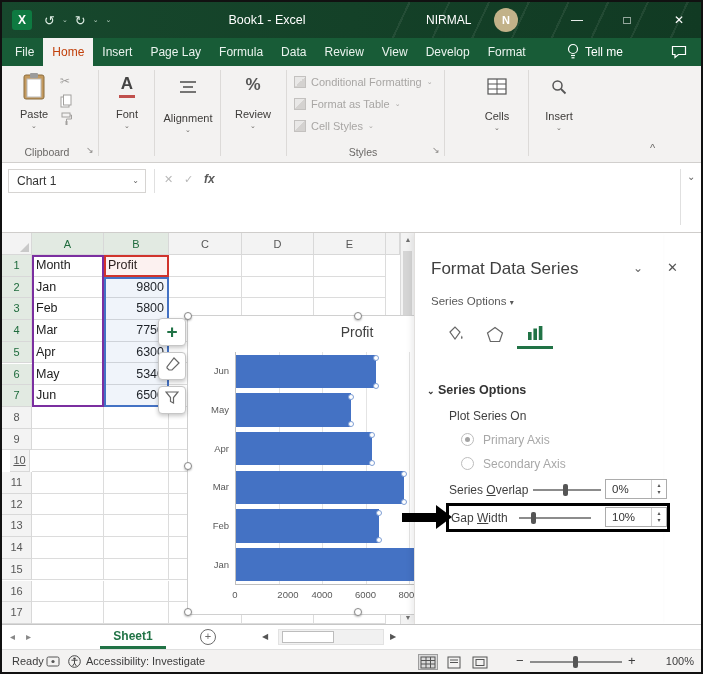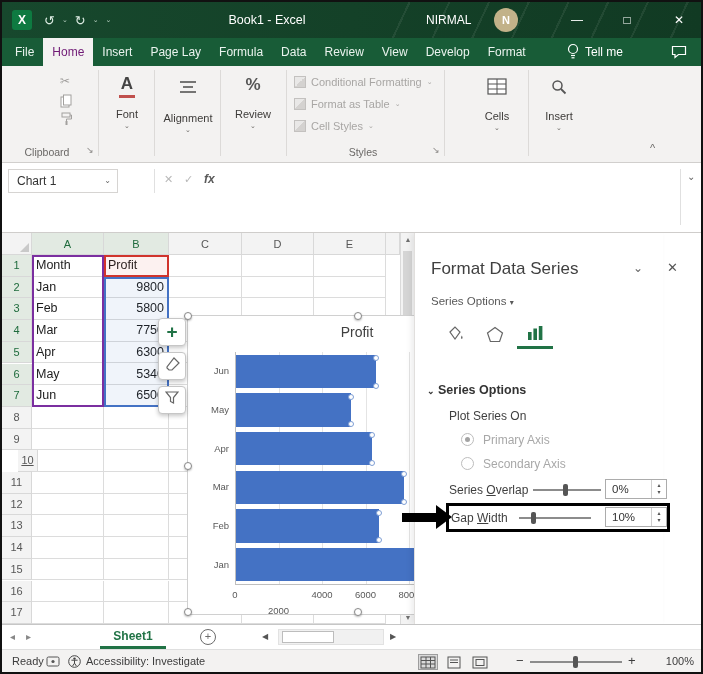--- a/index.html
+++ b/index.html
@@ -12,38 +12,38 @@
   .excel-logo{width:20px;height:20px;background:#0e7a41;border-radius:3px;color:#fff;font-weight:bold;font-size:12px;text-align:center;line-height:20px}
   .qat{display:flex;align-items:center;gap:7px;height:36px;color:#dcebe2;font-size:13px}
   .qat .caret{font-size:7px;color:#b9d2c4}
   .tb-title{color:#fff;font-size:12.5px;line-height:36px;text-align:center;white-space:nowrap}
   .tb-user{color:#fff;font-size:12px;line-height:36px}
   .avatar{width:24px;height:24px;border-radius:50%;background:#c2b289;color:#fff;font-size:11px;font-weight:bold;text-align:center;line-height:24px}
   .winbtn{width:34px;height:36px;color:#fff;text-align:center;line-height:36px;font-size:12px}
   
   .tabsrow{left:0;top:36px;width:699px;height:28px;background:#185c37;display:flex;align-items:flex-end;padding-left:4px}
   .rtab{color:#eaf3ee;font-size:12px;height:28px;line-height:28px;padding:0 9px;white-space:nowrap}
-  .rtab.active{background:#f3f2f1;color:#701a75}
+  .rtab.active{background:#f3f2f1;color:#c2410c}
   .rtab.ctx{border-left:1px solid rgba(255,255,255,.35)}
   .tellme{position:absolute;right:78px;top:0;height:28px;display:flex;align-items:center;gap:5px;color:#fff;font-size:12px}
   .commentbtn{position:absolute;right:14px;top:7px}
   
   .ribbon{left:0;top:64px;width:699px;height:97px;background:#f3f2f1;border-bottom:1px solid #d1cfcd}
   .vline{width:1px;background:#dcdad8;top:4px;height:86px}
   .grplabel{font-size:10.5px;color:#6a6866;text-align:center}
   .launcher{font-size:9px;color:#8a8886}
   .bigbtn{display:flex;flex-direction:column;align-items:center}
   .bigbtn .lbl{font-size:11px;color:#3d3b39;margin-top:4px}
   .bigbtn .cv{font-size:7px;color:#6a6866;margin-top:2px}
   .styleitem{display:flex;align-items:center;gap:5px;font-size:11px;color:#a8a6a4;white-space:nowrap}
   .styleicon{width:12px;height:12px;border:1px solid #c3c1bf;background:linear-gradient(135deg,#e9e8e7 50%,#d4d2d0 50%)}
   .collapse{font-size:11px;color:#6a6866}
   
   .fbar{left:0;top:161px;width:699px;height:70px;background:#fff;border-bottom:1px solid #cfcdcb}
-  .namebox{left:6px;top:6px;width:110px;height:24px;border:1px solid #d6d4d2;font-size:12px;color:#333;line-height:22px;padding-left:8px}
+  .namebox{left:6px;top:6px;width:138px;height:24px;border:1px solid #d6d4d2;font-size:12px;color:#333;line-height:22px;padding-left:8px}
   .fxtxt{font-style:italic;font-weight:bold;color:#5a5a5a;font-size:12px}
   .formulatxt{font-size:13px;color:#333;line-height:24px;word-break:break-all;width:368px}
   
   .main{left:0;top:231px;width:699px;height:391px;background:#fff;overflow:hidden}
   .corner{left:0;top:0;width:30px;height:22px;background:#f3f3f3;border-right:1px solid #d8d8d8;border-bottom:1px solid #d8d8d8}
   .corner:after{content:"";position:absolute;right:2px;bottom:2px;border-left:9px solid transparent;border-bottom:9px solid #c9c9c9}
   .col-header,.row-header{position:absolute;background:#f3f3f3;border-right:1px solid #d8d8d8;border-bottom:1px solid #d8d8d8;font-size:11px;color:#565656;text-align:center}
   .col-header{line-height:22px}
   .col-header.hl,.row-header.hl{background:#e2eae2;color:#1e6b3c}
   .cell{position:absolute;border-right:1px solid #dcdcdc;border-bottom:1px solid #dcdcdc;font-size:12.5px;color:#1d1d1d;padding:0 4px;overflow:hidden;white-space:nowrap}
@@ -133,20 +133,29 @@
           </svg></span>
       <span>Tell me</span>
     </div>
     <div class="commentbtn"><svg width="16" height="14" viewBox="0 0 16 14">
           <path d="M1.5 1.5 h13 v8 h-7 l-3.5 3 v-3 h-2.5 Z" fill="none" stroke="#fff" stroke-width="1.2"></path>
         </svg></div>
   </div>
 
   <div class="abs ribbon">
 
+    <div class="abs bigbtn" style="left:12px;top:6px;width:40px">
+      <span><svg width="24" height="28" viewBox="0 0 24 28">
+            <rect x="2" y="3" width="20" height="24" rx="2" fill="#c49a5e" stroke="#8a6d3f"></rect>
+            <rect x="5" y="7" width="14" height="18" fill="#fff" stroke="#bbb"></rect>
+            <rect x="8" y="1" width="8" height="5" rx="1" fill="#9b9b9b"></rect>
+          </svg></span>
+      <span class="lbl">Paste</span>
+      <span class="cv">⌄</span>
+    </div>
     <span class="abs" style="left:58px;top:8px;font-size:12px;color:#9e9c9a">✂</span>
     <span class="abs" style="left:58px;top:28px"><svg width="12" height="14">
           <rect x="1" y="3" width="8" height="10" fill="#fff" stroke="#a2a09e"></rect>
           <rect x="3.5" y="1" width="7.5" height="10" fill="#fff" stroke="#a2a09e"></rect>
         </svg></span>
     <span class="abs" style="left:58px;top:46px"><svg width="12" height="14">
           <rect x="2" y="1" width="8" height="4" fill="none" stroke="#a2a09e"></rect>
           <path d="M10 3 h1.5 v4 h-5 v2" fill="none" stroke="#a2a09e"></path>
           <rect x="5.5" y="9" width="2" height="4" fill="#a2a09e"></rect>
         </svg></span>
@@ -294,21 +303,21 @@
         <div class="cell" style="left: 102px; top: 173.9px; width: 65px; height: 21.7px; line-height: 21.7px;"></div>
         <div class="cell" style="left: 167px; top: 173.9px; width: 73px; height: 21.7px; line-height: 21.7px;"></div>
         <div class="cell" style="left: 240px; top: 173.9px; width: 72px; height: 21.7px; line-height: 21.7px;"></div>
         <div class="cell" style="left: 312px; top: 173.9px; width: 72px; height: 21.7px; line-height: 21.7px;"></div>
         <div class="row-header" style="left: 0px; top: 195.6px; width: 30px; height: 21.7px; line-height: 21.7px;">9</div>
         <div class="cell" style="left: 30px; top: 195.6px; width: 72px; height: 21.7px; line-height: 21.7px;"></div>
         <div class="cell" style="left: 102px; top: 195.6px; width: 65px; height: 21.7px; line-height: 21.7px;"></div>
         <div class="cell" style="left: 167px; top: 195.6px; width: 73px; height: 21.7px; line-height: 21.7px;"></div>
         <div class="cell" style="left: 240px; top: 195.6px; width: 72px; height: 21.7px; line-height: 21.7px;"></div>
         <div class="cell" style="left: 312px; top: 195.6px; width: 72px; height: 21.7px; line-height: 21.7px;"></div>
-        <div class="row-header" style="left: 16px; top: 217.3px; width: 20px; height: 21.7px; line-height: 21.7px; text-decoration: underline;">10</div>
+        <div class="row-header" style="left: 8px; top: 217.3px; width: 20px; height: 21.7px; line-height: 21.7px; text-decoration: underline;">10</div>
         <div class="cell" style="left: 30px; top: 217.3px; width: 72px; height: 21.7px; line-height: 21.7px;"></div>
         <div class="cell" style="left: 102px; top: 217.3px; width: 65px; height: 21.7px; line-height: 21.7px;"></div>
         <div class="cell" style="left: 167px; top: 217.3px; width: 73px; height: 21.7px; line-height: 21.7px;"></div>
         <div class="cell" style="left: 240px; top: 217.3px; width: 72px; height: 21.7px; line-height: 21.7px;"></div>
         <div class="cell" style="left: 312px; top: 217.3px; width: 72px; height: 21.7px; line-height: 21.7px;"></div>
         <div class="row-header" style="left: 0px; top: 239px; width: 30px; height: 21.7px; line-height: 21.7px;">11</div>
         <div class="cell" style="left: 30px; top: 239px; width: 72px; height: 21.7px; line-height: 21.7px;"></div>
         <div class="cell" style="left: 102px; top: 239px; width: 65px; height: 21.7px; line-height: 21.7px;"></div>
         <div class="cell" style="left: 167px; top: 239px; width: 73px; height: 21.7px; line-height: 21.7px;"></div>
         <div class="cell" style="left: 240px; top: 239px; width: 72px; height: 21.7px; line-height: 21.7px;"></div>
@@ -382,21 +391,21 @@
       <div class="handle" style="left:-4px;top:146px"></div>
       <div class="handle" style="left:332px;top:146px"></div>
       <div class="handle" style="left:-4px;top:292px"></div>
       <div class="handle" style="left:166px;top:292px"></div>
       <div class="handle" style="left:332px;top:292px"></div>
       <div class="chart-title">Profit</div>
       <div class="abs" style="left:0;top:0;right:0;bottom:0">
           <div class="gridline" style="left: 47px; top: 36px; width: 1px; height: 232px;"></div>
           <div class="ticklabel" style="left: 27px; top: 273px; width: 40px;">0</div>
           <div class="gridline" style="left: 90.5px; top: 36px; width: 1px; height: 232px;"></div>
-          <div class="ticklabel" style="left: 70.5px; top: 289px; width: 40px;">2000</div>
+          <div class="ticklabel" style="left: 70.5px; top: 273px; width: 40px; text-align: right;">2000</div>
           <div class="gridline" style="left: 134px; top: 36px; width: 1px; height: 232px;"></div>
           <div class="ticklabel" style="left: 114px; top: 273px; width: 40px;">4000</div>
           <div class="gridline" style="left: 177.5px; top: 36px; width: 1px; height: 232px;"></div>
           <div class="ticklabel" style="left: 157.5px; top: 273px; width: 40px;">6000</div>
           <div class="gridline" style="left: 221px; top: 36px; width: 1px; height: 232px;"></div>
           <div class="ticklabel" style="left: 201px; top: 273px; width: 40px;">8000</div>
           <div class="gridline" style="left: 264.5px; top: 36px; width: 1px; height: 232px;"></div>
           <div class="ticklabel" style="left: 244.5px; top: 273px; width: 40px;">10000</div>
           <div class="gridline" style="left: 308px; top: 36px; width: 1px; height: 232px;"></div>
           <div class="ticklabel" style="left: 288px; top: 273px; width: 40px;">12000</div>

